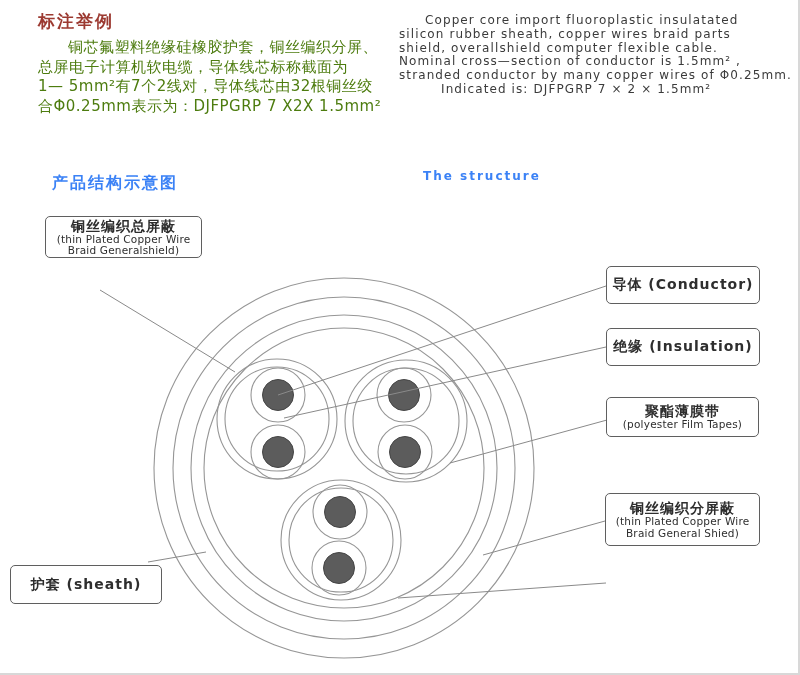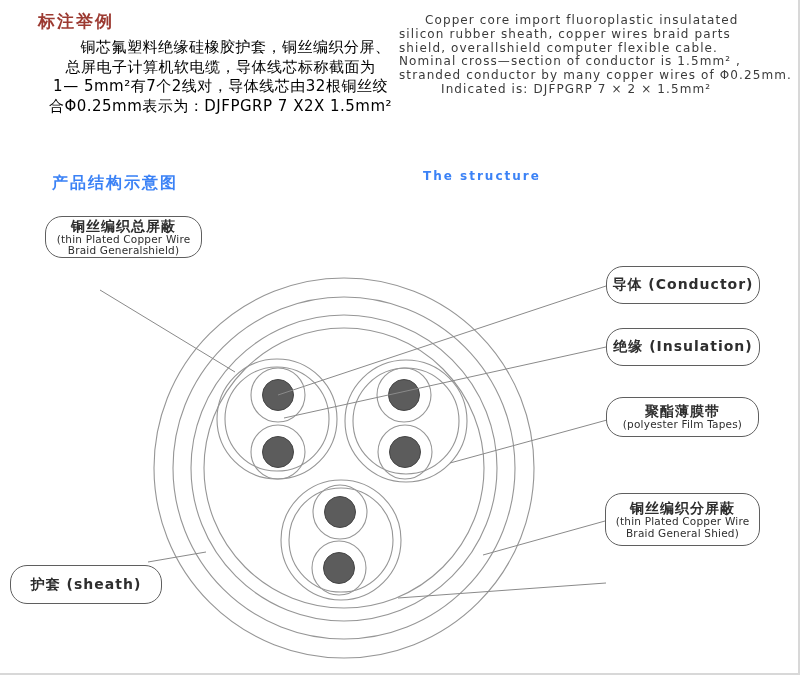--- a/index.html
+++ b/index.html
@@ -4,38 +4,38 @@
 <style>
   html,body{margin:0;padding:0;background:#ffffff;}
   .canvas{
     position:relative;width:800px;height:675px;background:#ffffff;overflow:hidden;
     font-family:"DejaVu Sans","Liberation Sans",sans-serif;color:#3a3a3a;
     border-right:2px solid #d8d8d8;border-bottom:2px solid #d8d8d8;box-sizing:border-box;
   }
   
   .cn-block{position:absolute;left:38px;top:10px;width:365px;}
   .cn-title{font-size:17px;font-weight:bold;color:#9c3a31;letter-spacing:2px;margin-bottom:5px;}
-  .cn-line{font-size:15px;line-height:19.5px;color:#000000;white-space:nowrap;letter-spacing:0.5px;text-align:center;}
+  .cn-line{font-size:15px;line-height:19.5px;color:#4d7c0f;white-space:nowrap;letter-spacing:0.5px;}
   .cn-line.indent{text-indent:2em;}
 
   .en-block{position:absolute;left:399px;top:14px;width:400px;}
   .en-title{font-size:19px;font-weight:bold;color:#2323a2;letter-spacing:1px;margin:0 0 4px 28px;}
   .en-line{font-size:12px;line-height:13.8px;color:#3b3b3b;letter-spacing:1.1px;white-space:nowrap;}
   .en-line.indent1{text-indent:26px;}
   .en-line.indent2{text-indent:42px;}
 
   .sec-cn{position:absolute;left:52px;top:173px;font-size:16px;font-weight:bold;color:#3b82f6;letter-spacing:2px;}
   .sec-en{position:absolute;left:423px;top:169px;font-size:12px;font-weight:bold;color:#3b82f6;letter-spacing:2px;}
 
   
   .diagram-svg{position:absolute;left:0;top:0;}
 
   
   .callout{
-    position:absolute;background:#ffffff;border:1.2px solid #5f5f5f;border-radius:17px;
+    position:absolute;background:#ffffff;border:1.2px solid #5f5f5f;border-radius:5px;
     display:flex;flex-direction:column;align-items:center;justify-content:center;
     text-align:center;box-sizing:border-box;padding:1px 2px;
   }
   .callout .cn{font-size:14px;font-weight:bold;color:#2e2e2e;line-height:16px;letter-spacing:1px;white-space:nowrap;}
   .callout .en{font-size:10.5px;color:#2e2e2e;line-height:11.5px;letter-spacing:0.2px;white-space:nowrap;}
   .callout .single{font-size:14px;font-weight:bold;color:#2e2e2e;letter-spacing:1px;white-space:nowrap;text-align:center;}
 
   .box-general-shield{left:45px;top:216px;width:157px;height:42px;}
   .box-conductor{left:606px;top:266px;width:154px;height:38px;}
   .box-insulation{left:606px;top:328px;width:154px;height:38px;}

